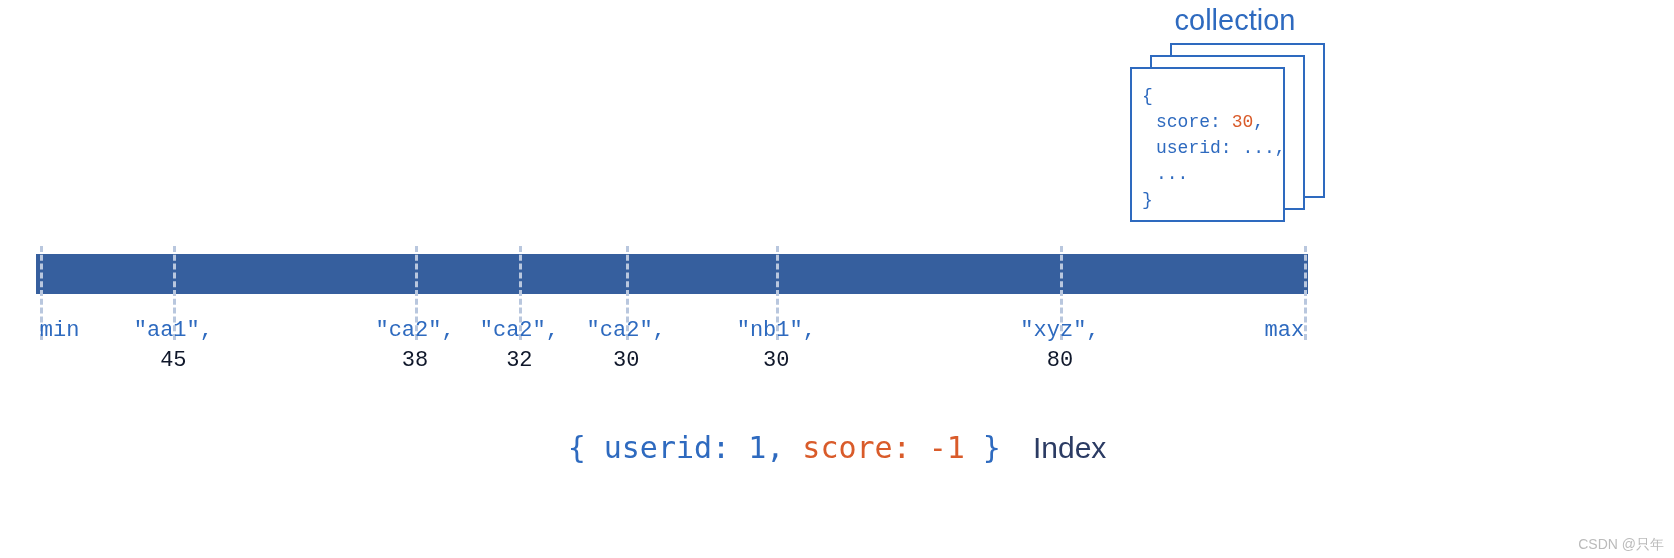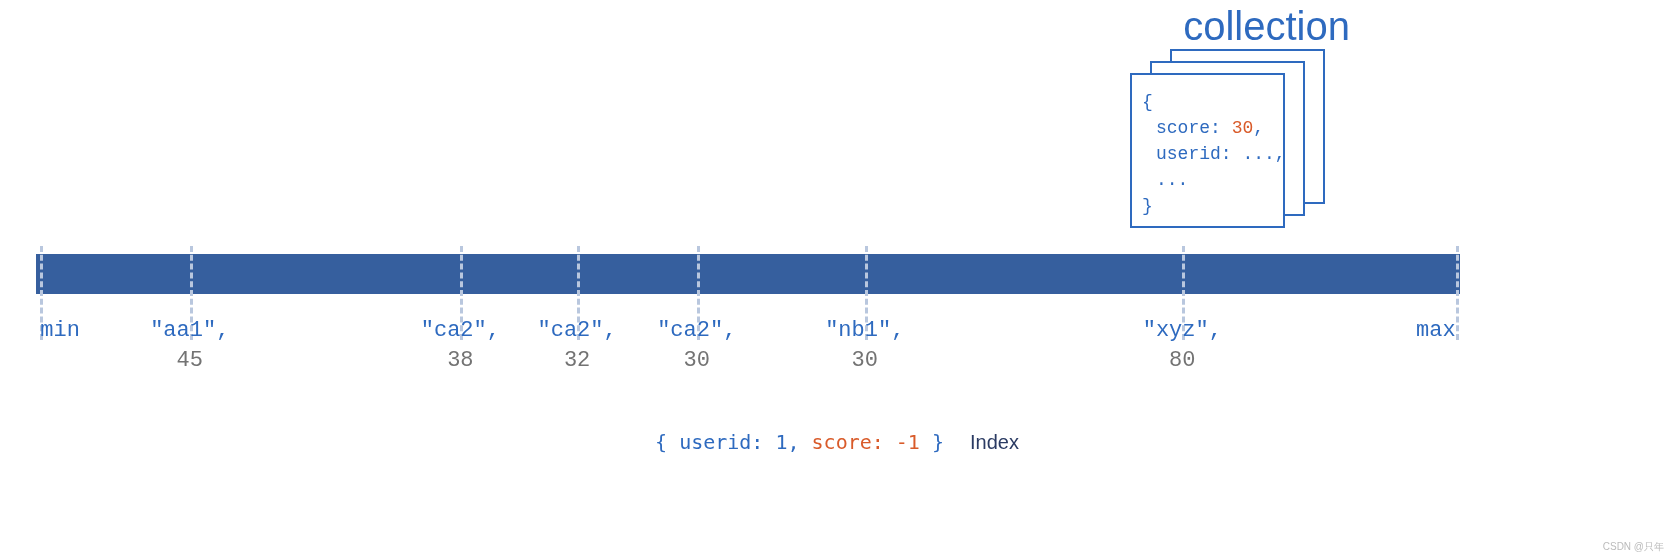--- a/index.html
+++ b/index.html
@@ -10,24 +10,25 @@
     background: #fff;
     position: relative;
   }
   .collection-area {
     position: absolute;
     top: 4px;
     left: 1120px;
   }
   .collection-title {
     font-family: Arial, Helvetica, sans-serif;
-    font-size: 40px;
+    font-size: 29px;
     color: #2e6abf;
-    text-align: right;
+    text-align: center;
     width: 230px;
+    margin-bottom: 6px;
   }
   .doc-stack {
     position: relative;
     width: 200px;
     height: 170px;
     margin-left: 10px;
   }
   .doc {
     position: absolute;
     width: 155px;
@@ -40,21 +41,21 @@
   .doc.d1 { top: 24px; left: 0px; padding: 14px 10px; font-size: 18px; line-height: 1.45; }
   .doc.d1 .brace { color: #2e6abf; }
   .doc.d1 .key { color: #2e6abf; }
   .doc.d1 .val { color: #d95b2a; }
   .doc.d1 .line { padding-left: 14px; white-space: nowrap; }
 
   .bar-area {
     position: absolute;
     top: 254px;
     left: 36px;
-    width: 1424px;
+    width: 1272px;
   }
   .bar {
     position: relative;
     height: 40px;
     background: #365f9e;
     width: 100%;
   }
   .tick {
     position: absolute;
     top: -8px;
@@ -72,40 +73,40 @@
     font-size: 22px;
     color: #2e6abf;
   }
   .lbl {
     position: absolute;
     text-align: center;
     transform: translateX(-50%);
     line-height: 1.35;
     white-space: nowrap;
   }
-  .lbl .num { color: #737373; }
+  .lbl .num { color: #0f172a; }
   .lbl.min, .lbl.max { color: #2e6abf; }
 
   .index-def {
     position: absolute;
     top: 430px;
     width: 100%;
     text-align: center;
-    font-size: 20px;
+    font-size: 30px;
   }
   .index-def .br { color: #2e6abf; font-family: Consolas, Menlo, Monaco, monospace; }
   .index-def .k1 { color: #2e6abf; font-family: Consolas, Menlo, Monaco, monospace; }
   .index-def .k2 { color: #d95b2a; font-family: Consolas, Menlo, Monaco, monospace; }
   .index-def .word { color: #2b3b63; font-family: Arial, Helvetica, sans-serif; margin-left: 14px; }
 
   .watermark {
     position: absolute;
     bottom: 4px;
     right: 10px;
-    font-size: 10px;
+    font-size: 14px;
     font-family: Arial, sans-serif;
     color: #bbb;
   }
 </style>
 </head>
 <body>
 
 <div class="collection-area">
   <div class="collection-title">collection</div>
   <div class="doc-stack">

